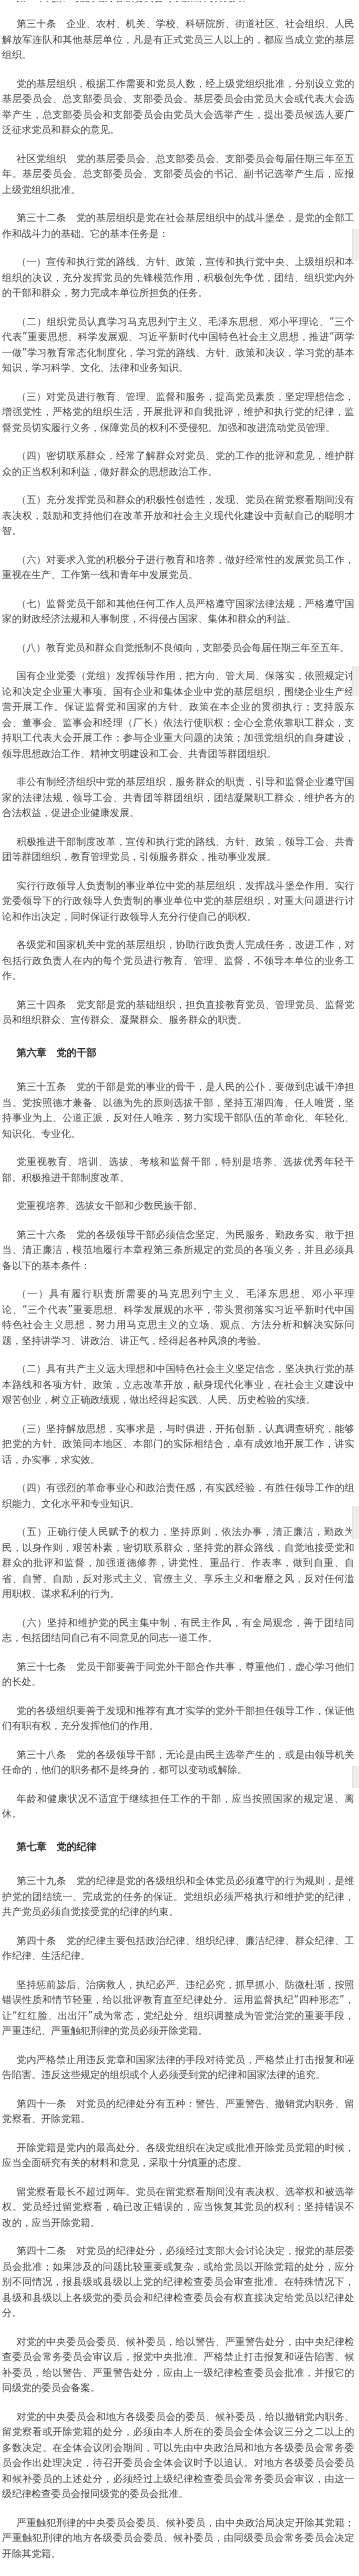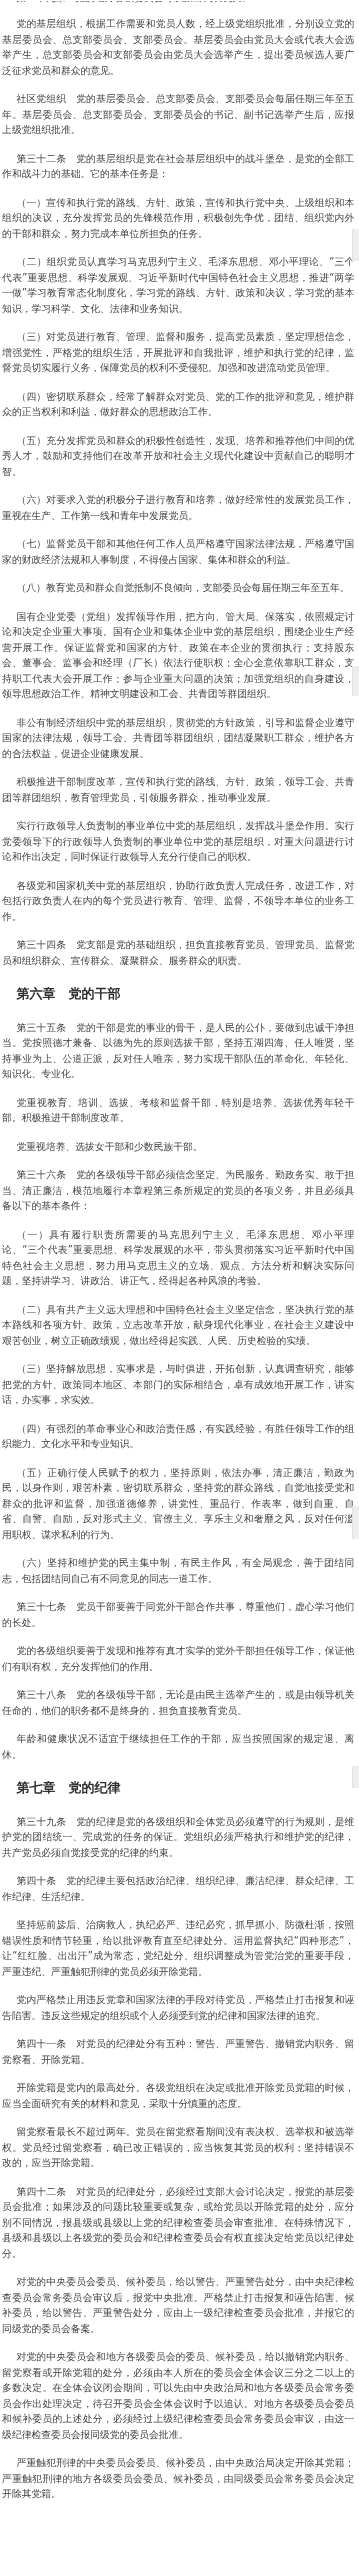--- a/index.html
+++ b/index.html
@@ -31,21 +31,21 @@
     color: #4a4a4a;
   }
   p.para {
     margin: 0 0 13px 0;
     text-indent: 14.4px;
     text-align: justify;
   }
   h2.chapter {
     margin: 17.5px 0 18.5px 0;
     padding-left: 14.4px;
-    font-size: 13px;
+    font-size: 10px;
     font-weight: bold;
     color: #2e2e2e;
     line-height: 15.5px;
   }
   .sb-frag {
     position: absolute;
     right: 0;
     width: 6.2px;
     background: #ededed;
     border-left: 0.5px solid #e2e2e2;
@@ -53,51 +53,52 @@
 </style>
 </head>
 <body style="background: rgb(255, 255, 255);">
 
 <div class="doc" style="color: rgb(62, 62, 62);">
   <div class="clip">
     <span>第二十九条　党的地方各级委员会可以派出代表机关。</span>
   </div>
 
   <div>
+      <p class="para">第三十条　企业、农村、机关、学校、科研院所、街道社区、社会组织、人民解放军连队和其他基层单位，凡是有正式党员三人以上的，都应当成立党的基层组织。</p>
       <p class="para">党的基层组织，根据工作需要和党员人数，经上级党组织批准，分别设立党的基层委员会、总支部委员会、支部委员会。基层委员会由党员大会或代表大会选举产生，总支部委员会和支部委员会由党员大会选举产生，提出委员候选人要广泛征求党员和群众的意见。</p>
       <p class="para">社区党组织　党的基层委员会、总支部委员会、支部委员会每届任期三年至五年。基层委员会、总支部委员会、支部委员会的书记、副书记选举产生后，应报上级党组织批准。</p>
       <p class="para">第三十二条　党的基层组织是党在社会基层组织中的战斗堡垒，是党的全部工作和战斗力的基础。它的基本任务是：</p>
       <p class="para">（一）宣传和执行党的路线、方针、政策，宣传和执行党中央、上级组织和本组织的决议，充分发挥党员的先锋模范作用，积极创先争优，团结、组织党内外的干部和群众，努力完成本单位所担负的任务。</p>
       <p class="para">（二）组织党员认真学习马克思列宁主义、毛泽东思想、邓小平理论、“三个代表”重要思想、科学发展观、习近平新时代中国特色社会主义思想，推进“两学一做”学习教育常态化制度化，学习党的路线、方针、政策和决议，学习党的基本知识，学习科学、文化、法律和业务知识。</p>
       <p class="para">（三）对党员进行教育、管理、监督和服务，提高党员素质，坚定理想信念，增强党性，严格党的组织生活，开展批评和自我批评，维护和执行党的纪律，监督党员切实履行义务，保障党员的权利不受侵犯。加强和改进流动党员管理。</p>
       <p class="para">（四）密切联系群众，经常了解群众对党员、党的工作的批评和意见，维护群众的正当权利和利益，做好群众的思想政治工作。</p>
-      <p class="para">（五）充分发挥党员和群众的积极性创造性，发现、培养和推荐他们中间的优秀人才，鼓励和支持他们在改革开放和社会主义现代化建设中贡献自己的聪明才智。</p>
+      <p class="para">（五）充分发挥党员和群众的积极性创造性，发现、党员在留党察看期间没有表决权，鼓励和支持他们在改革开放和社会主义现代化建设中贡献自己的聪明才智。</p>
       <p class="para">（六）对要求入党的积极分子进行教育和培养，做好经常性的发展党员工作，重视在生产、工作第一线和青年中发展党员。</p>
       <p class="para">（七）监督党员干部和其他任何工作人员严格遵守国家法律法规，严格遵守国家的财政经济法规和人事制度，不得侵占国家、集体和群众的利益。</p>
       <p class="para">（八）教育党员和群众自觉抵制不良倾向，支部委员会每届任期三年至五年。</p>
       <p class="para">国有企业党委（党组）发挥领导作用，把方向、管大局、保落实，依照规定讨论和决定企业重大事项。国有企业和集体企业中党的基层组织，围绕企业生产经营开展工作。保证监督党和国家的方针、政策在本企业的贯彻执行；支持股东会、董事会、监事会和经理（厂长）依法行使职权；全心全意依靠职工群众，支持职工代表大会开展工作；参与企业重大问题的决策；加强党组织的自身建设，领导思想政治工作、精神文明建设和工会、共青团等群团组织。</p>
-      <p class="para">非公有制经济组织中党的基层组织，贯彻党的方针政策，引导和监督企业遵守国家的法律法规，领导工会、共青团等群团组织，团结凝聚职工群众，维护各方的合法权益，促进企业健康发展。</p>
+      <p class="para">非公有制经济组织中党的基层组织，服务群众的职责，引导和监督企业遵守国家的法律法规，领导工会、共青团等群团组织，团结凝聚职工群众，维护各方的合法权益，促进企业健康发展。</p>
       <p class="para">积极推进干部制度改革，宣传和执行党的路线、方针、政策，领导工会、共青团等群团组织，教育管理党员，引领服务群众，推动事业发展。</p>
       <p class="para">实行行政领导人负责制的事业单位中党的基层组织，发挥战斗堡垒作用。实行党委领导下的行政领导人负责制的事业单位中党的基层组织，对重大问题进行讨论和作出决定，同时保证行政领导人充分行使自己的职权。</p>
       <p class="para">各级党和国家机关中党的基层组织，协助行政负责人完成任务，改进工作，对包括行政负责人在内的每个党员进行教育、管理、监督，不领导本单位的业务工作。</p>
       <p class="para">第三十四条　党支部是党的基础组织，担负直接教育党员、管理党员、监督党员和组织群众、宣传群众、凝聚群众、服务群众的职责。</p>
       <h2 class="chapter">第六章　党的干部</h2>
       <p class="para">第三十五条　党的干部是党的事业的骨干，是人民的公仆，要做到忠诚干净担当。党按照德才兼备、以德为先的原则选拔干部，坚持五湖四海、任人唯贤，坚持事业为上、公道正派，反对任人唯亲，努力实现干部队伍的革命化、年轻化、知识化、专业化。</p>
       <p class="para">党重视教育、培训、选拔、考核和监督干部，特别是培养、选拔优秀年轻干部。积极推进干部制度改革。</p>
       <p class="para">党重视培养、选拔女干部和少数民族干部。</p>
       <p class="para">第三十六条　党的各级领导干部必须信念坚定、为民服务、勤政务实、敢于担当、清正廉洁，模范地履行本章程第三条所规定的党员的各项义务，并且必须具备以下的基本条件：</p>
       <p class="para">（一）具有履行职责所需要的马克思列宁主义、毛泽东思想、邓小平理论、“三个代表”重要思想、科学发展观的水平，带头贯彻落实习近平新时代中国特色社会主义思想，努力用马克思主义的立场、观点、方法分析和解决实际问题，坚持讲学习、讲政治、讲正气，经得起各种风浪的考验。</p>
       <p class="para">（二）具有共产主义远大理想和中国特色社会主义坚定信念，坚决执行党的基本路线和各项方针、政策，立志改革开放，献身现代化事业，在社会主义建设中艰苦创业，树立正确政绩观，做出经得起实践、人民、历史检验的实绩。</p>
       <p class="para">（三）坚持解放思想，实事求是，与时俱进，开拓创新，认真调查研究，能够把党的方针、政策同本地区、本部门的实际相结合，卓有成效地开展工作，讲实话，办实事，求实效。</p>
       <p class="para">（四）有强烈的革命事业心和政治责任感，有实践经验，有胜任领导工作的组织能力、文化水平和专业知识。</p>
       <p class="para">（五）正确行使人民赋予的权力，坚持原则，依法办事，清正廉洁，勤政为民，以身作则，艰苦朴素，密切联系群众，坚持党的群众路线，自觉地接受党和群众的批评和监督，加强道德修养，讲党性、重品行、作表率，做到自重、自省、自警、自励，反对形式主义、官僚主义、享乐主义和奢靡之风，反对任何滥用职权、谋求私利的行为。</p>
       <p class="para">（六）坚持和维护党的民主集中制，有民主作风，有全局观念，善于团结同志，包括团结同自己有不同意见的同志一道工作。</p>
       <p class="para">第三十七条　党员干部要善于同党外干部合作共事，尊重他们，虚心学习他们的长处。</p>
       <p class="para">党的各级组织要善于发现和推荐有真才实学的党外干部担任领导工作，保证他们有职有权，充分发挥他们的作用。</p>
-      <p class="para">第三十八条　党的各级领导干部，无论是由民主选举产生的，或是由领导机关任命的，他们的职务都不是终身的，担负直接教育党员。</p>
+      <p class="para">第三十八条　党的各级领导干部，无论是由民主选举产生的，或是由领导机关任命的，他们的职务都不是终身的，都可以变动或解除。</p>
       <p class="para">年龄和健康状况不适宜于继续担任工作的干部，应当按照国家的规定退、离休。</p>
       <h2 class="chapter">第七章　党的纪律</h2>
       <p class="para">第三十九条　党的纪律是党的各级组织和全体党员必须遵守的行为规则，是维护党的团结统一、完成党的任务的保证。党组织必须严格执行和维护党的纪律，共产党员必须自觉接受党的纪律的约束。</p>
       <p class="para">第四十条　党的纪律主要包括政治纪律、组织纪律、廉洁纪律、群众纪律、工作纪律、生活纪律。</p>
       <p class="para">坚持惩前毖后、治病救人，执纪必严、违纪必究，抓早抓小、防微杜渐，按照错误性质和情节轻重，给以批评教育直至纪律处分。运用监督执纪“四种形态”，让“红红脸、出出汗”成为常态，党纪处分、组织调整成为管党治党的重要手段，严重违纪、严重触犯刑律的党员必须开除党籍。</p>
       <p class="para">党内严格禁止用违反党章和国家法律的手段对待党员，严格禁止打击报复和诬告陷害。违反这些规定的组织或个人必须受到党的纪律和国家法律的追究。</p>
       <p class="para">第四十一条　对党员的纪律处分有五种：警告、严重警告、撤销党内职务、留党察看、开除党籍。</p>
       <p class="para">开除党籍是党内的最高处分。各级党组织在决定或批准开除党员党籍的时候，应当全面研究有关的材料和意见，采取十分慎重的态度。</p>
       <p class="para">留党察看最长不超过两年。党员在留党察看期间没有表决权、选举权和被选举权。党员经过留党察看，确已改正错误的，应当恢复其党员的权利；坚持错误不改的，应当开除党籍。</p>
       <p class="para">第四十二条　对党员的纪律处分，必须经过支部大会讨论决定，报党的基层委员会批准；如果涉及的问题比较重要或复杂，或给党员以开除党籍的处分，应分别不同情况，报县级或县级以上党的纪律检查委员会审查批准。在特殊情况下，县级和县级以上各级党的委员会和纪律检查委员会有权直接决定给党员以纪律处分。</p>

